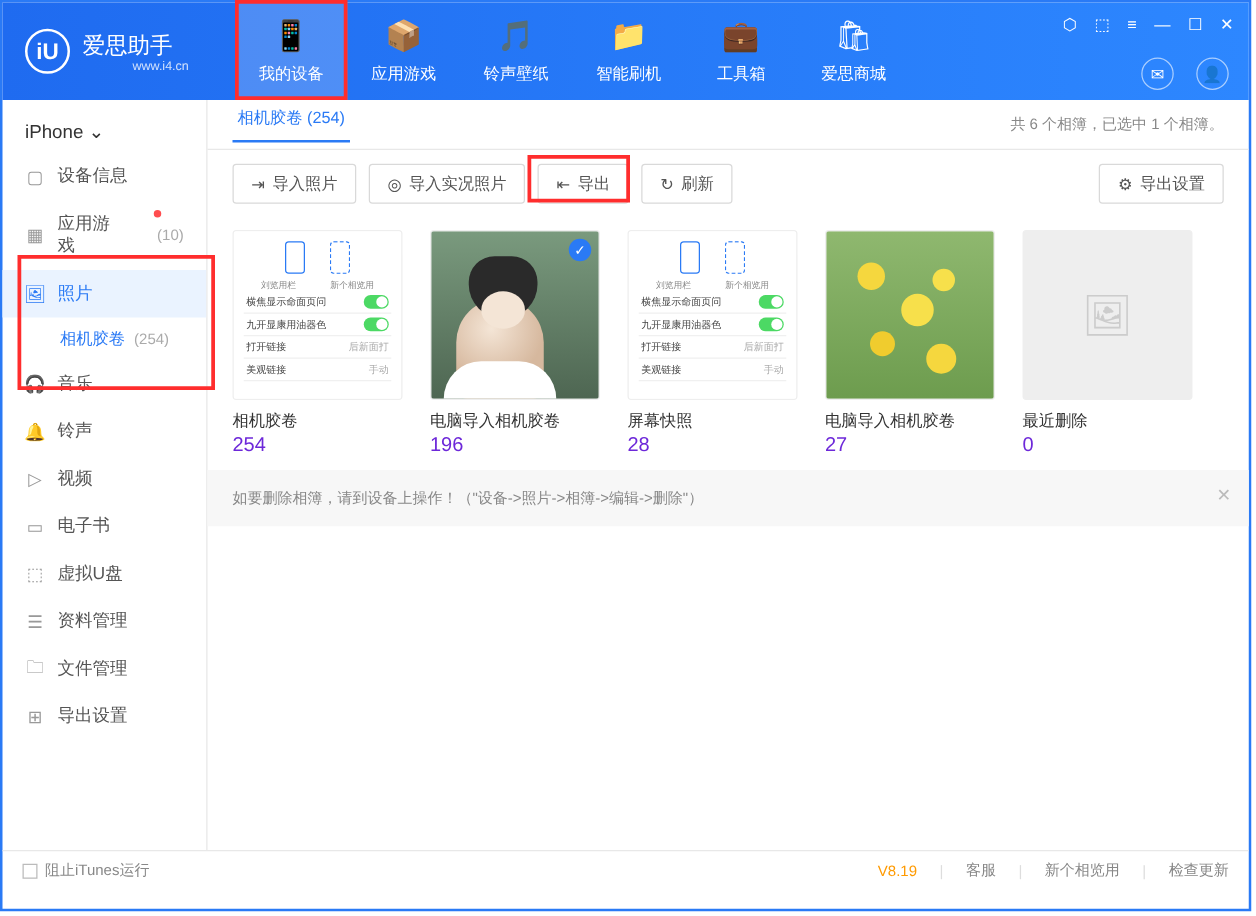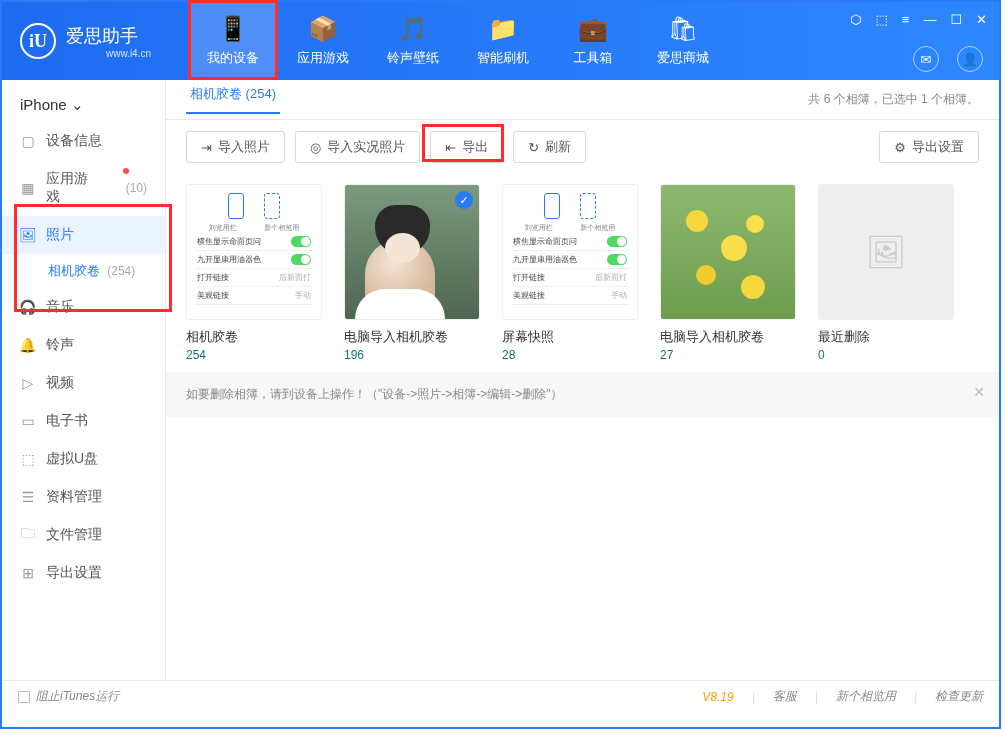--- a/index.html
+++ b/index.html
@@ -1,20 +1,20 @@
 <!DOCTYPE html>
 <html><head>
 <meta charset="utf-8">
 <style>
 * { margin: 0; padding: 0; box-sizing: border-box; font-family: "Microsoft YaHei", Arial, sans-serif; }
 body { width: 1005px; height: 733px; background: #fff; overflow: hidden; font-size: 13px; }
 .frame { width: 1001px; height: 729px; border: 2px solid #2a7af5; margin: 0; position: relative; }
 .header { height: 78px; background: linear-gradient(90deg, #1f6bf0 0%, #2d87ff 100%); display: flex; align-items: center; color: #fff; position: relative; }
 .logo-area { display: flex; align-items: center; padding: 0 18px; width: 186px; }
-.logo-circle { width: 36px; height: 36px; border: 2px solid #fff; border-radius: 50%; display: flex; align-items: center; justify-content: center; font-weight: bold; font-size: 18px; margin-right: 10px; font-family: Liberation Serif, serif; }
+.logo-circle { width: 36px; height: 36px; border: 2px solid #fff; border-radius: 50%; display: flex; align-items: center; justify-content: center; font-weight: bold; font-size: 18px; margin-right: 10px; }
 .logo-text { font-size: 18px; }
 .logo-sub { font-size: 10px; opacity: .8; margin-left: 40px; }
 .nav { display: flex; height: 100%; }
 .nav-item { width: 90px; display: flex; flex-direction: column; align-items: center; justify-content: center; gap: 6px; cursor: pointer; position: relative; }
 .nav-item.active { background: rgba(255,255,255,.2); }
 .nav-icon { font-size: 24px; }
 .nav-label { font-size: 13px; }
 .header-right { position: absolute; right: 12px; top: 10px; display: flex; gap: 14px; font-size: 13px; align-items: center; }
 .header-right-bottom { position: absolute; right: 16px; top: 44px; display: flex; gap: 18px; align-items: center; }
 .circle-btn { width: 26px; height: 26px; border: 1px solid rgba(255,255,255,.6); border-radius: 50%; display: flex; align-items: center; justify-content: center; cursor: pointer; }
@@ -32,29 +32,29 @@
 .tab { color: #2a7af5; border-bottom: 2px solid #2a7af5; padding: 0 4px 9px; cursor: pointer; }
 .status-text { margin-left: auto; color: #888; font-size: 12px; }
 .toolbar { height: 54px; display: flex; align-items: center; gap: 10px; padding: 0 20px; }
 .btn { border: 1px solid #d9d9d9; border-radius: 3px; padding: 6px 14px; background: #fff; color: #555; cursor: pointer; display: inline-flex; align-items: center; gap: 6px; font-size: 13px; }
 .btn-right { margin-left: auto; }
 .albums { padding: 10px 20px; display: flex; flex-wrap: wrap; gap: 22px; overflow: auto; }
 .album { width: 136px; cursor: pointer; }
 .thumb { width: 136px; height: 136px; border: 1px solid #eee; border-radius: 3px; position: relative; background: #f5f5f5; display: flex; align-items: center; justify-content: center; overflow: hidden; }
 .check { width: 18px; height: 18px; background: #2a7af5; border-radius: 50%; position: absolute; top: 6px; right: 6px; color: #fff; font-size: 11px; display: flex; align-items: center; justify-content: center; }
 .album-name { margin-top: 8px; color: #333; font-size: 13px; }
-.album-count { color: #0f766e; font-size: 12px; margin-top: 2px; }
+.album-count { color: #6d28d9; font-size: 16px; margin-top: 2px; }
 .mock-settings { width: 100%; height: 100%; background: #fff; padding: 8px; font-size: 8px; color: #444; }
 .mock-row { display: flex; justify-content: space-between; align-items: center; padding: 3px 2px; border-bottom: 1px solid #f0f0f0; }
 .switch { width: 20px; height: 11px; background: #4cd964; border-radius: 6px; position: relative; }
 .switch::after { content: ""; width: 9px; height: 9px; background: #fff; border-radius: 50%; position: absolute; right: 1px; top: 1px; }
 .phone-ico { width: 16px; height: 26px; border: 1.5px solid #2a7af5; border-radius: 3px; display: inline-block; }
 .hint-bar { background: #f7f7f7; color: #888; padding: 14px 20px; font-size: 12px; position: relative; }
 .hint-close { position: absolute; right: 14px; top: 12px; color: #bbb; cursor: pointer; font-size: 14px; }
-.footer { height: 32px; border-top: 1px solid #e8e8e8; display: flex; align-items: center; padding: 0 16px; color: #888; font-size: 12px; gap: 6px; font-style: italic; }
+.footer { height: 32px; border-top: 1px solid #e8e8e8; display: flex; align-items: center; padding: 0 16px; color: #888; font-size: 12px; gap: 6px; }
 .footer-right { margin-left: auto; display: flex; gap: 18px; align-items: center; }
 .ver { color: #ff9a00; }
 .divider { color: #ddd; }
 .red-box { position: absolute; border: 3px solid #ff2d2d; pointer-events: none; }
 .checkbox { width: 12px; height: 12px; border: 1px solid #bbb; display: inline-block; }
 .sico { width: 16px; height: 16px; display: inline-flex; align-items: center; justify-content: center; color: #999; font-size: 14px; }
 .side-item.active .sico { color: #2a7af5; }
 .flower-bg1 { width:100%; height:100%; background: linear-gradient(135deg,#7a4a9a 0%, #b074c7 50%, #5e3478 100%); position:relative; }
 .flower-bg2 { width:100%; height:100%; background: linear-gradient(180deg,#8fb86f 0%, #6d9c4e 100%); position:relative; }
 .petal { position:absolute; border-radius:50%; }

